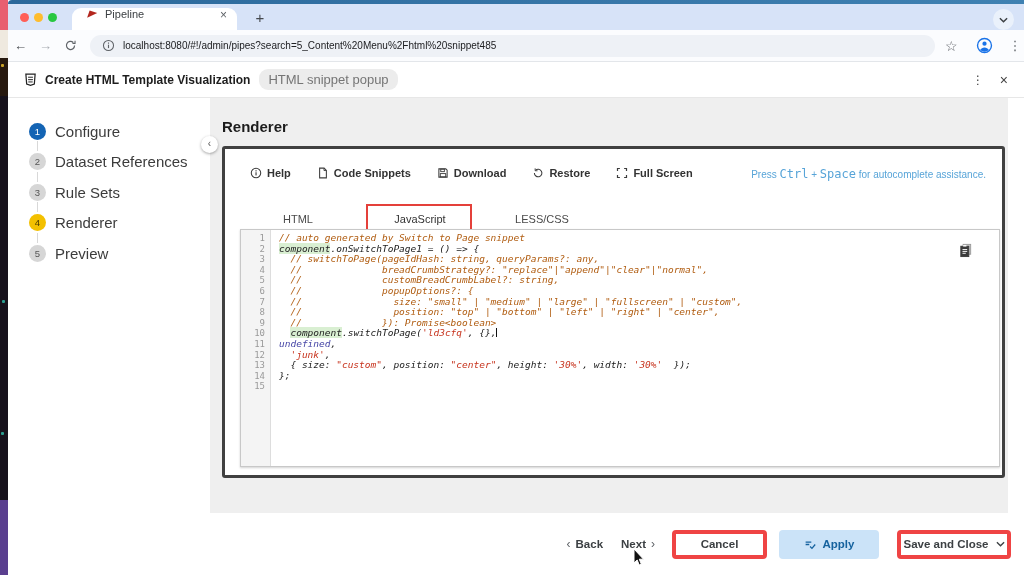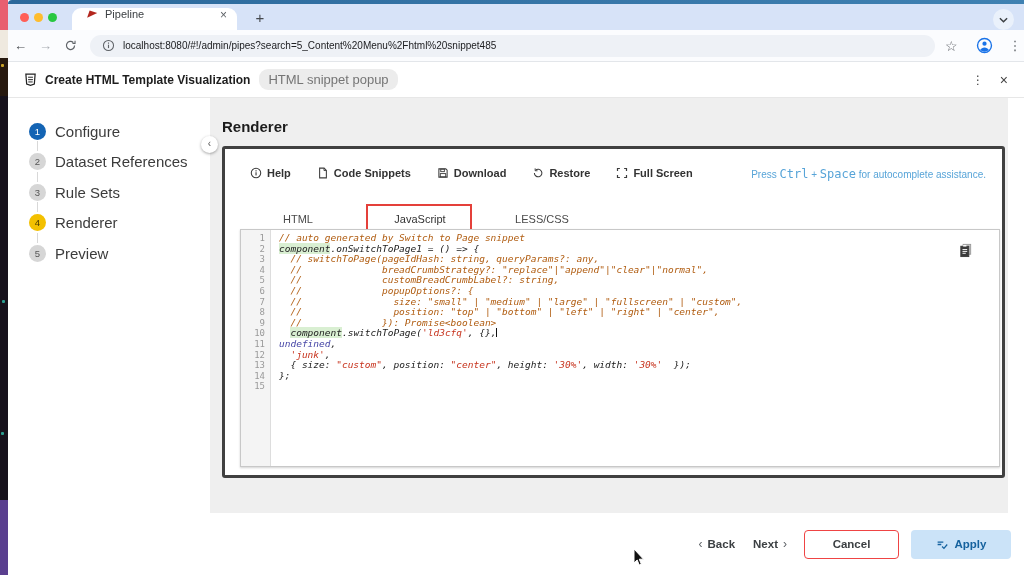--- a/index.html
+++ b/index.html
@@ -81,21 +81,21 @@
   .tok-str { color:#c7331d; }
   .tok-kw { color:#4646a6; }
   .tok-hl { background:#d9efd2; }
   .caret { display:inline-block; width:1px; height:9px; background:#111; vertical-align:-1px; }
   .copy-btn { position:absolute; right:26px; top:12px; width:15px; height:16px; }
 
   .app-footer { position:absolute; left:0; bottom:0; right:0; height:62px; background:#fff; display:flex; align-items:center; justify-content:flex-end; padding-right:13px; }
   .txt-btn { display:flex; align-items:center; gap:5px; font-size:11.5px; font-weight:bold; color:#3c4043; }
   .txt-btn .chev { font-size:12px; color:#5f6368; font-weight:normal; }
   .btn { height:29px; border-radius:4px; font-family:"Liberation Sans",sans-serif; font-size:11.5px; font-weight:bold; display:flex; align-items:center; justify-content:center; }
-  .btn.outline { background:#fff; border:1px solid #ef4444; color:#3c4043; }
+  .btn.outline { background:#fff; border:4px solid #ef4444; color:#3c4043; }
   .btn.cancel { width:95px; margin-left:17px; }
   .btn.apply { width:100px; margin-left:12px; background:#cbe3f8; border:none; color:#15629e; gap:6px; }
   .btn.save { width:114px; margin-left:18px; gap:7px; }
   .mleft18 { margin-left:18px; }
   .cursor { position:absolute; left:633px; top:548px; z-index:99; }
 </style>
 </head>
 <body>
 
 <div class="bg-left">
@@ -327,20 +327,28 @@
     <button class="btn outline cancel">Cancel</button>
     <button class="btn apply">
       <span style="display:inline-flex;">
         <svg viewBox="0 0 16 16" width="13" height="13">
             <path d="M2 5h7M2 8h4.5" stroke="#15629e" stroke-width="1.6"></path>
             <path d="M7.5 10.5l2.3 2.3 4-4.8" stroke="#15629e" stroke-width="1.6" fill="none"></path>
           </svg>
       </span>
       <span>Apply</span>
     </button>
+    <button class="btn outline save">
+      <span>Save and Close</span>
+      <span style="display:inline-flex;">
+        <svg viewBox="0 0 10 6" width="9" height="6">
+            <path d="M1 1l4 4 4-4" fill="none" stroke="#3c4043" stroke-width="1.5"></path>
+          </svg>
+      </span>
+    </button>
   </div>
 </div>
 
 <div class="cursor">
   <svg viewBox="0 0 12 19" width="12" height="19">
       <path d="M1 1v14l3.2-3 2 5 2.1-.9-2-4.9h4.2z" fill="#111" stroke="#fff" stroke-width="1"></path>
     </svg>
 </div>
 
 </body></html>

